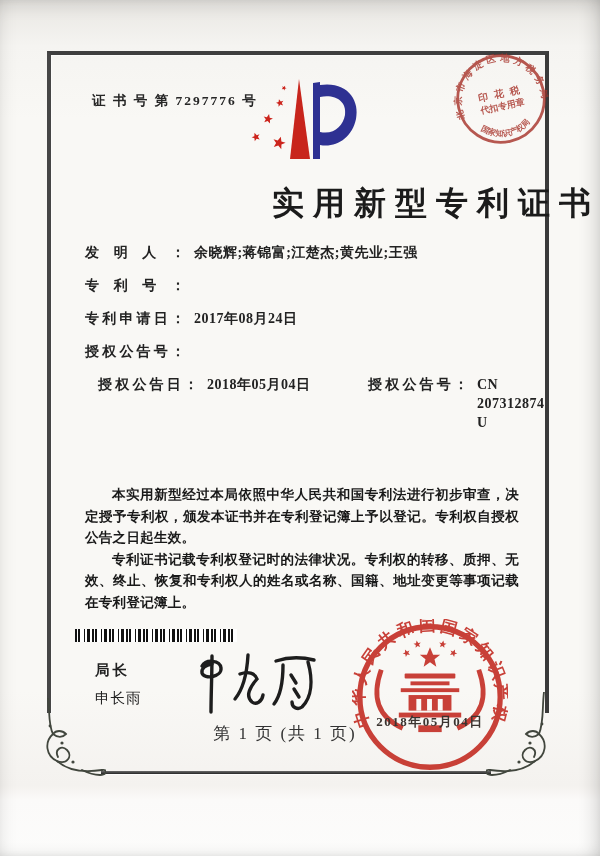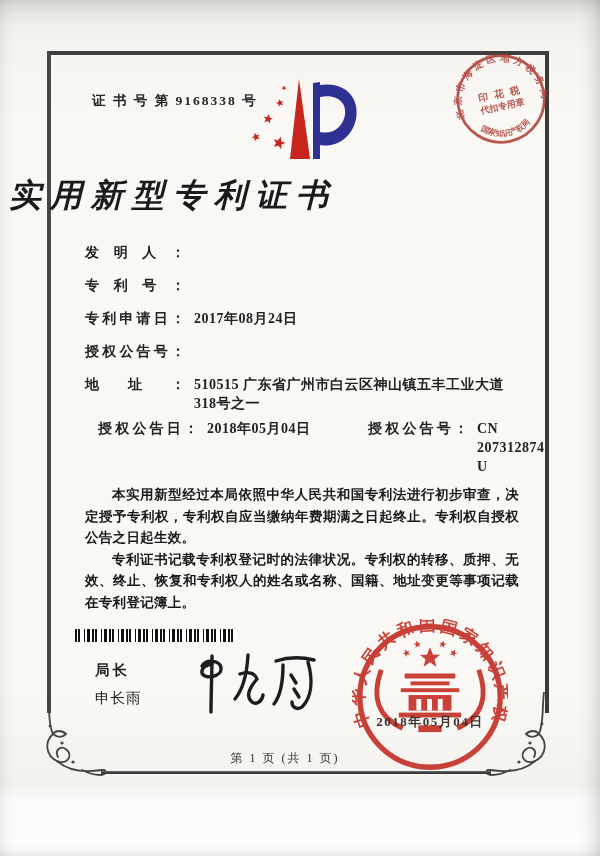--- a/index.html
+++ b/index.html
@@ -22,22 +22,22 @@
   .frame{
     position:absolute;left:47px;top:51px;width:502px;height:662px;box-sizing:border-box;
     border-top:4px solid #3f3f3f;border-left:4px solid #464646;border-right:4px solid #3a3a3a;
     box-shadow:inset 1px 1px 0 rgba(255,255,255,.6);
   }
   .cert-number{
     position:absolute;left:92px;top:92px;font-size:13.5px;font-weight:bold;color:#262626;letter-spacing:2px;
   }
   .logo{position:absolute;left:233px;top:73px;}
   .title{
-    position:absolute;left:0;right:0;top:174px;text-align:left;
-    font-size:32px;font-weight:bold;color:#1b1b1b;letter-spacing:9px;text-indent:9px;font-style:italic;
+    position:absolute;left:0;right:0;top:182px;text-align:right;
+    font-size:32px;font-weight:bold;color:#1b1b1b;letter-spacing:9px;text-indent:9px;
   }
   .fields{position:absolute;left:85px;top:243px;width:440px;color:#222;}
   .frow{display:flex;align-items:flex-start;margin-bottom:14px;font-size:14px;font-weight:bold;line-height:19px;}
   .frow.first{margin-bottom:24px;}
   .frow.addr{margin-bottom:6px;}
   .flabel{width:100px;flex:0 0 100px;text-align:justify;text-align-last:justify;}
   .fvalue{margin-left:9px;letter-spacing:.5px;}
   .frow.addr .fvalue{max-width:378px;}
   .pair{display:flex;width:262px;flex:0 0 262px;margin-left:13px;}
   .pair2{display:flex;margin-left:8px;}
@@ -48,21 +48,21 @@
     background:repeating-linear-gradient(90deg,#121212 0 2px,#fff 2px 3px,#121212 3px 5px,#fff 5px 9px,#121212 9px 10px,#fff 10px 12px,#121212 12px 15px,#fff 15px 17px);
   }
   .sig-title{position:absolute;left:95px;top:661px;font-size:14.5px;font-weight:bold;color:#222;letter-spacing:3px;}
   .sig-name{position:absolute;left:95px;top:689px;font-size:14.5px;font-weight:normal;color:#222;letter-spacing:1px;}
   .sig-hand{position:absolute;left:190px;top:644px;z-index:3;}
   .seal{position:absolute;left:352px;top:619px;z-index:4;opacity:.93;}
   .seal-date{
     position:absolute;left:352px;top:713px;width:156px;text-align:center;z-index:5;
     font-size:13px;font-weight:bold;color:#3b3430;letter-spacing:1.5px;
   }
-  .page-footer{position:absolute;left:85px;top:750px;width:400px;text-align:center;font-size:12px;color:#333;letter-spacing:2px;z-index:2;}
+  .page-footer{position:absolute;left:85px;top:722px;width:400px;text-align:center;font-size:17px;color:#333;letter-spacing:2px;z-index:2;}
   .rule{
     position:absolute;left:101px;top:771px;width:390px;height:3px;z-index:1;
     background:linear-gradient(180deg,#6a6a6a,#262626);box-shadow:0 1px 0 rgba(255,255,255,.7);
   }
   .flourish{position:absolute;z-index:2;}
   .flourish.left{left:42px;top:698px;}
   .flourish.right{left:486px;top:692px;transform:scaleX(-1);}
   .tax-stamp{position:absolute;left:454px;top:52px;z-index:6;opacity:.82;transform:rotate(-12deg);}
   .scan-footer{position:absolute;left:0;right:0;top:804px;height:52px;z-index:41;}
 </style>
@@ -82,21 +82,21 @@
     <text fill="#a8352c" font-size="10" font-weight="bold">
       <textPath href="#taxTop" textLength="150" lengthAdjust="spacing">北京市海淀区地方税务局</textPath>
     </text>
     <text fill="#a8352c" font-size="8.5" font-weight="bold">
       <textPath href="#taxBottom" textLength="58" lengthAdjust="spacing">国家知识产权局</textPath>
     </text>
     <text x="50" y="48" text-anchor="middle" fill="#a8352c" font-size="10.5" font-weight="bold" letter-spacing="2">印 花 税</text>
     <text x="50" y="61" text-anchor="middle" fill="#a8352c" font-size="9.5" font-weight="bold">代扣专用章</text>
   </svg>
 
-  <div class="cert-number">证 书 号 第 9168338 号</div>
+  <div class="cert-number">证 书 号 第 7297776 号</div>
 
   <svg class="logo" width="140" height="112" viewBox="0 0 140 112">
     <defs>
       <path id="star" d="M0,-10 L2.9,-3.1 L9.5,-3.1 L4.2,1.2 L5.9,8.1 L0,4 L-5.9,8.1 L-4.2,1.2 L-9.5,-3.1 L-2.9,-3.1 Z"></path>
     </defs>
     <g fill="#cc241c">
       <use href="#star" transform="translate(51,15) scale(0.26) rotate(25)"></use>
       <use href="#star" transform="translate(47,30) scale(0.40) rotate(-15)"></use>
       <use href="#star" transform="translate(35,46) scale(0.50) rotate(12)"></use>
       <use href="#star" transform="translate(23,64) scale(0.44) rotate(-20)"></use>
@@ -107,49 +107,46 @@
       <path d="M80,10 L87,9 L87,86 L80,86 Z"></path>
       <path d="M87,12 C114,8 127,27 123,46 C119,65 103,75 87,72 L87,59 C101,62 110,53 112,42 C114,28 102,21 87,24 Z"></path>
     </g>
   </svg>
 
   <div class="title">实用新型专利证书</div>
 
   <div class="fields">
     <div class="frow">
       <span class="flabel">发明人：</span>
+      <span class="fvalue">余晓辉;蒋锦富;江楚杰;黄先业;王强</span>
     </div>
     <div class="frow">
       <span class="flabel">专利号：</span>
     </div>
     <div class="frow">
       <span class="flabel">专利申请日：</span>
       <span class="fvalue">2017年08月24日</span>
     </div>
     <div class="frow">
       <span class="flabel">授权公告号：</span>
-    </div>
-    <div class="frow addr">
-      <span class="flabel">地址：</span>
-      <span class="fvalue">510515 广东省广州市白云区神山镇五丰工业大道318号之一</span>
     </div>
     <div class="frow">
       <span class="pair">
         <span class="flabel">授权公告日：</span>
         <span class="fvalue">2018年05月04日</span>
       </span>
       <span class="pair2">
         <span class="flabel">授权公告号：</span>
         <span class="fvalue">CN 207312874 U</span>
       </span>
     </div>
   </div>
 
   <div class="paras">
-    <p>本实用新型经过本局依照中华人民共和国专利法进行初步审查，决定授予专利权，专利权自应当缴纳年费期满之日起终止。专利权自授权公告之日起生效。</p>
+    <p>本实用新型经过本局依照中华人民共和国专利法进行初步审查，决定授予专利权，颁发本证书并在专利登记簿上予以登记。专利权自授权公告之日起生效。</p>
     <p>专利证书记载专利权登记时的法律状况。专利权的转移、质押、无效、终止、恢复和专利权人的姓名或名称、国籍、地址变更等事项记载在专利登记簿上。</p>
   </div>
 
   <div class="barcode"></div>
 
   <div class="sig-title">局长</div>
   <div class="sig-name">申长雨</div>
 
   <svg class="sig-hand" width="150" height="82" viewBox="0 0 150 82">
     <g fill="none" stroke="#1d1d1d" stroke-width="3.4" stroke-linecap="round">

